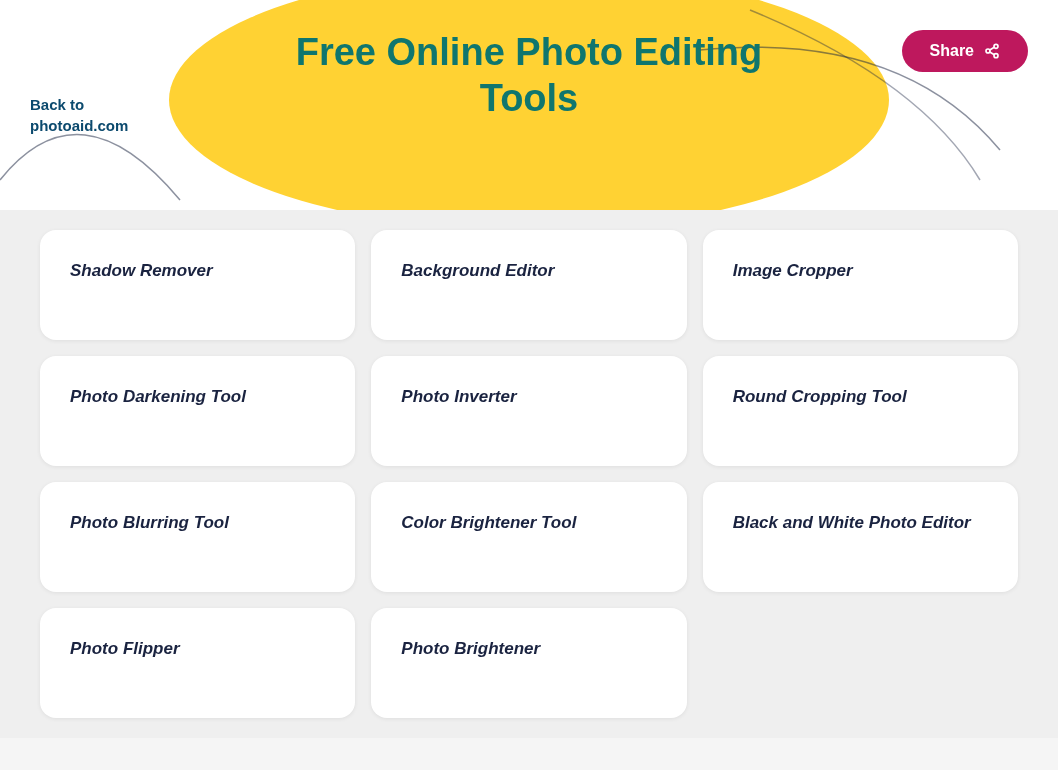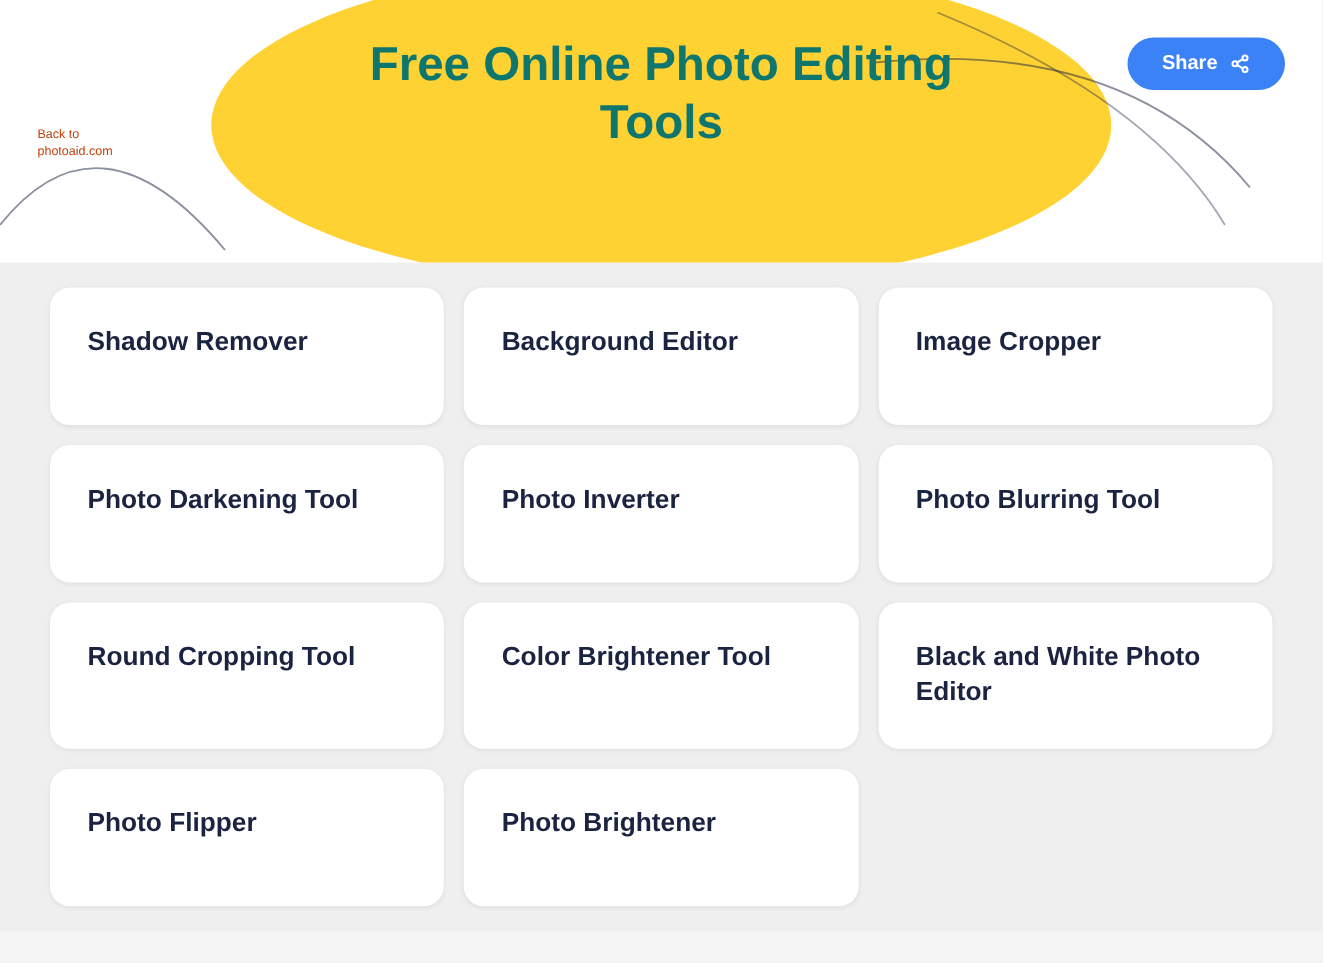--- a/index.html
+++ b/index.html
@@ -28,44 +28,44 @@
       position: relative;
       z-index: 2;
       display: flex;
       align-items: center;
       justify-content: space-between;
       padding: 20px 30px 0 30px;
       height: 100%;
     }
 
     .back-link {
-      font-size: 10px;
-      color: #c2410c;
-      font-weight: 400;
+      font-size: 15px;
+      color: #0c4a6e;
+      font-weight: 700;
       cursor: pointer;
       line-height: 1.4;
       z-index: 3;
     }
 
     .page-title {
       position: absolute;
       left: 50%;
       transform: translateX(-50%);
       top: 30px;
       text-align: center;
       color: #0f766e;
       font-size: 38px;
       font-weight: 800;
       line-height: 1.2;
       z-index: 3;
       width: 500px;
     }
 
     .share-btn {
-      background: #3b82f6;
+      background: #be185d;
       color: #fff;
       border: none;
       border-radius: 30px;
       padding: 12px 28px;
       font-size: 16px;
       font-weight: 600;
       cursor: pointer;
       display: flex;
       align-items: center;
       gap: 10px;
@@ -94,24 +94,25 @@
       padding: 30px 30px;
       min-height: 110px;
       display: flex;
       align-items: flex-start;
       cursor: pointer;
       box-shadow: 0 1px 4px rgba(0,0,0,0.07);
       transition: box-shadow 0.2s;
     }
 
     .tool-card-label {
-      font-size: 21px;
+      font-size: 17px;
       font-weight: 700;
       color: #1a2340;
       line-height: 1.35;
+      font-style: italic;
     }
   </style>
 </head>
 <body>
 
 <div class="header-section">
 
   <div style="
     position: absolute;
     top: -30px;
@@ -166,24 +167,24 @@
     <div class="tool-card">
       <span class="tool-card-label">Image Cropper</span>
     </div>
     <div class="tool-card">
       <span class="tool-card-label">Photo Darkening Tool</span>
     </div>
     <div class="tool-card">
       <span class="tool-card-label">Photo Inverter</span>
     </div>
     <div class="tool-card">
-      <span class="tool-card-label">Photo Blurring Tool</span>
+      <span class="tool-card-label">Round Cropping Tool</span>
     </div>
     <div class="tool-card">
-      <span class="tool-card-label">Round Cropping Tool</span>
+      <span class="tool-card-label">Photo Blurring Tool</span>
     </div>
     <div class="tool-card">
       <span class="tool-card-label">Color Brightener Tool</span>
     </div>
     <div class="tool-card">
       <span class="tool-card-label">Black and White Photo Editor</span>
     </div>
     <div class="tool-card">
       <span class="tool-card-label">Photo Flipper</span>
     </div>

